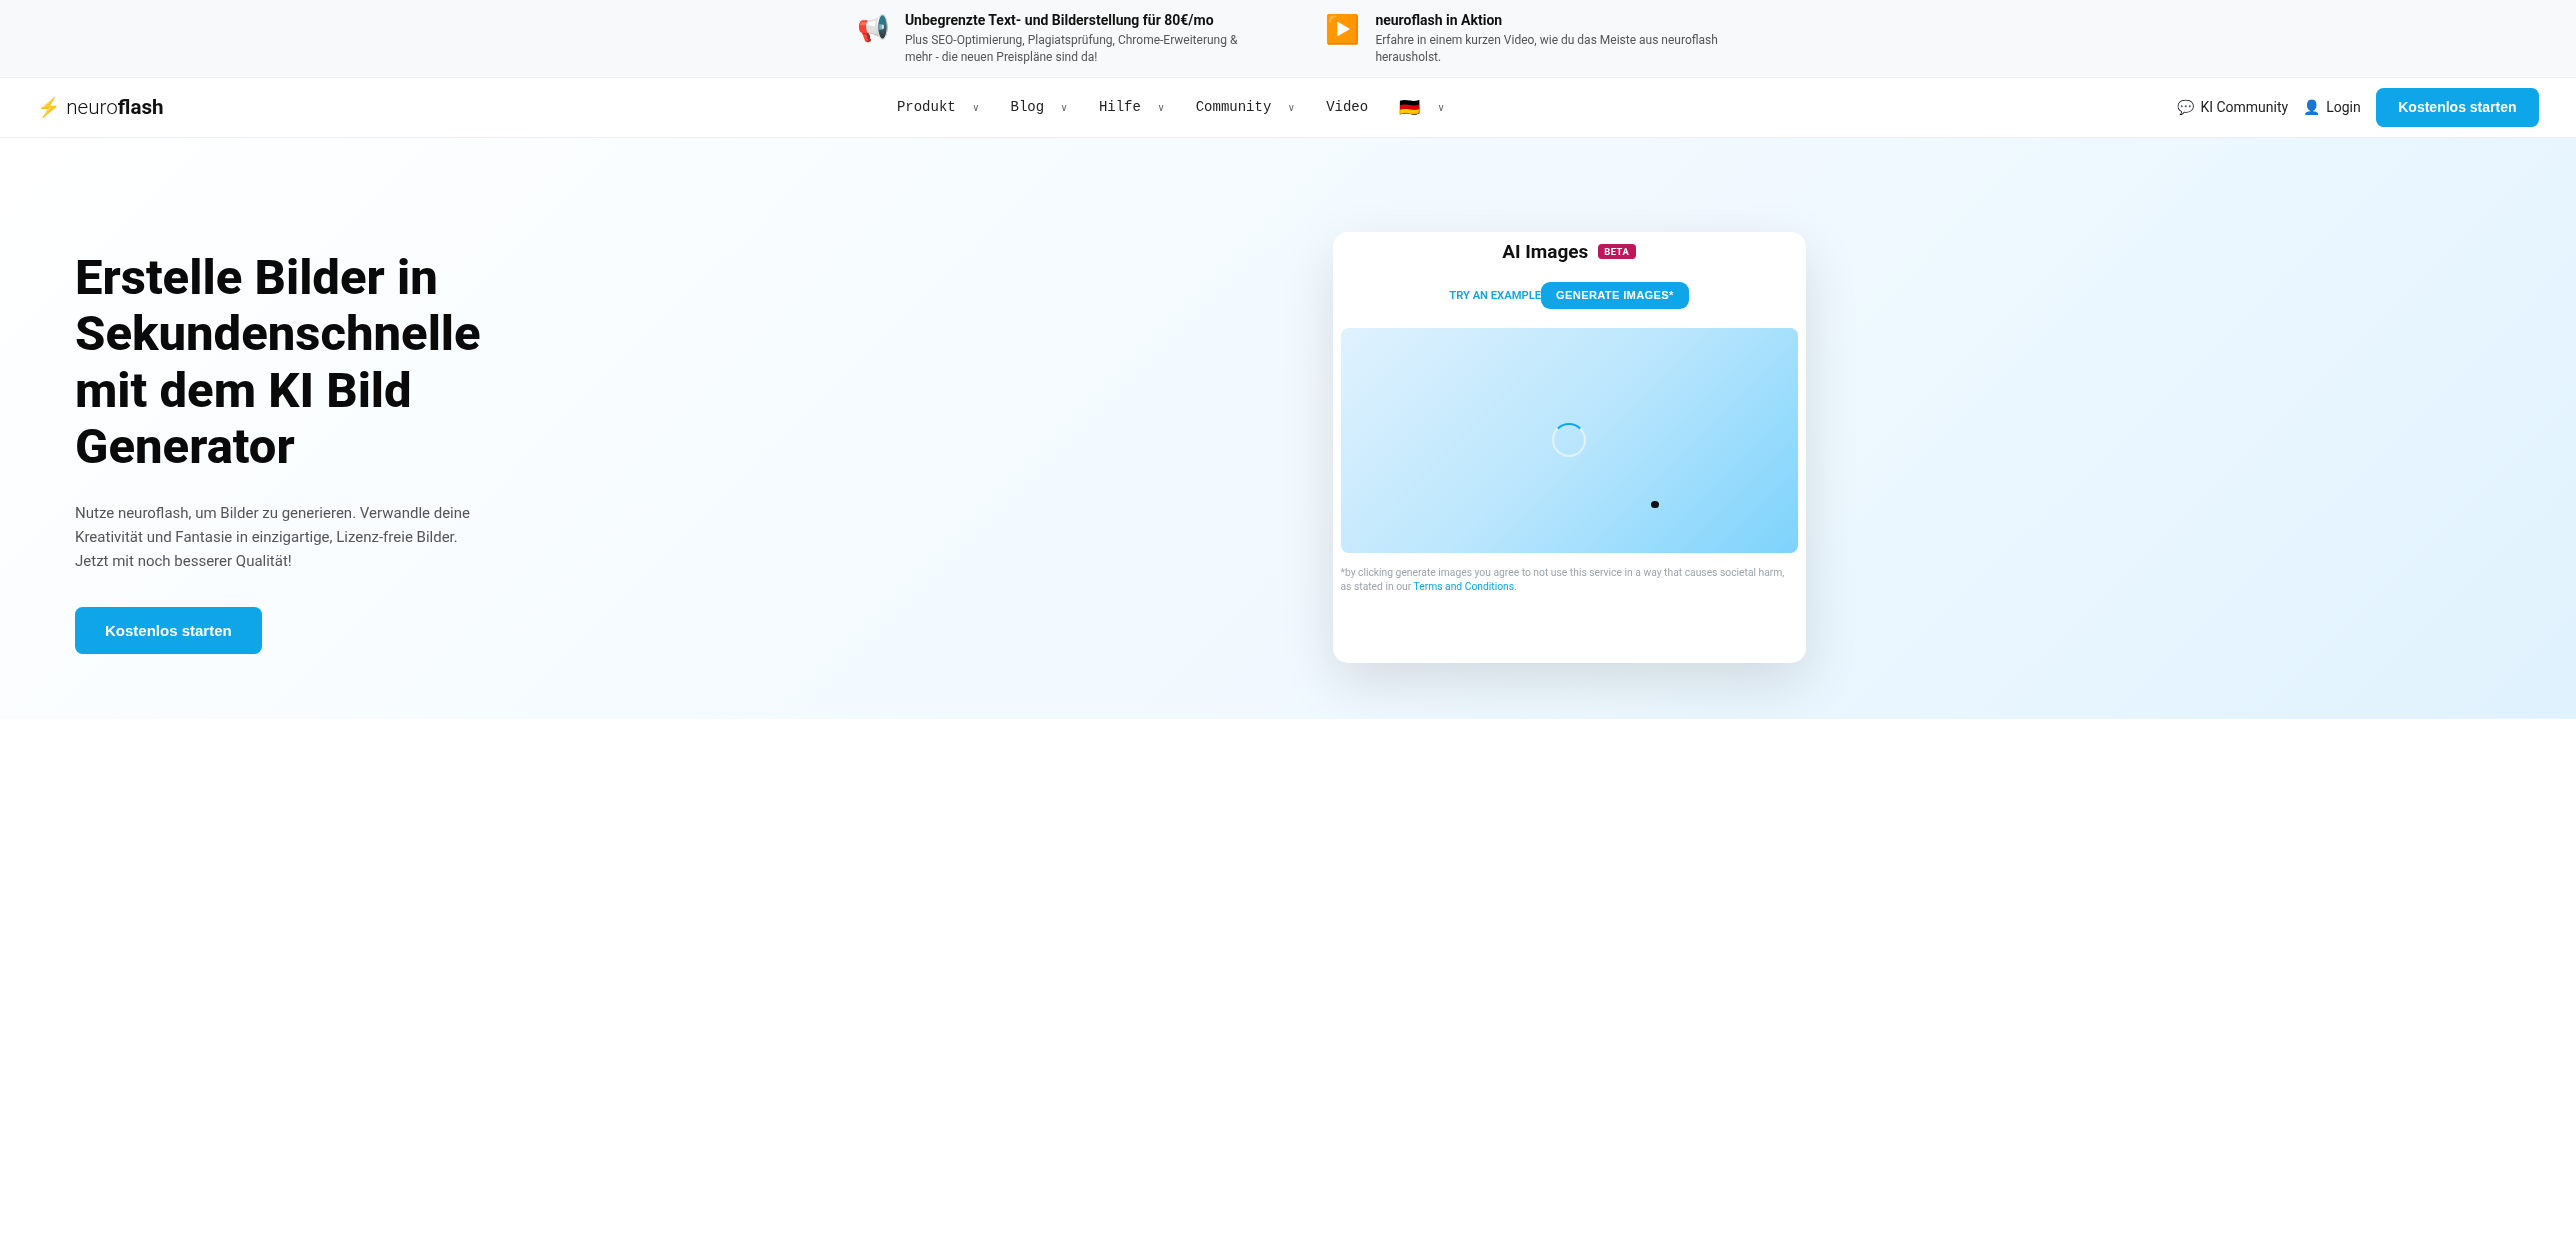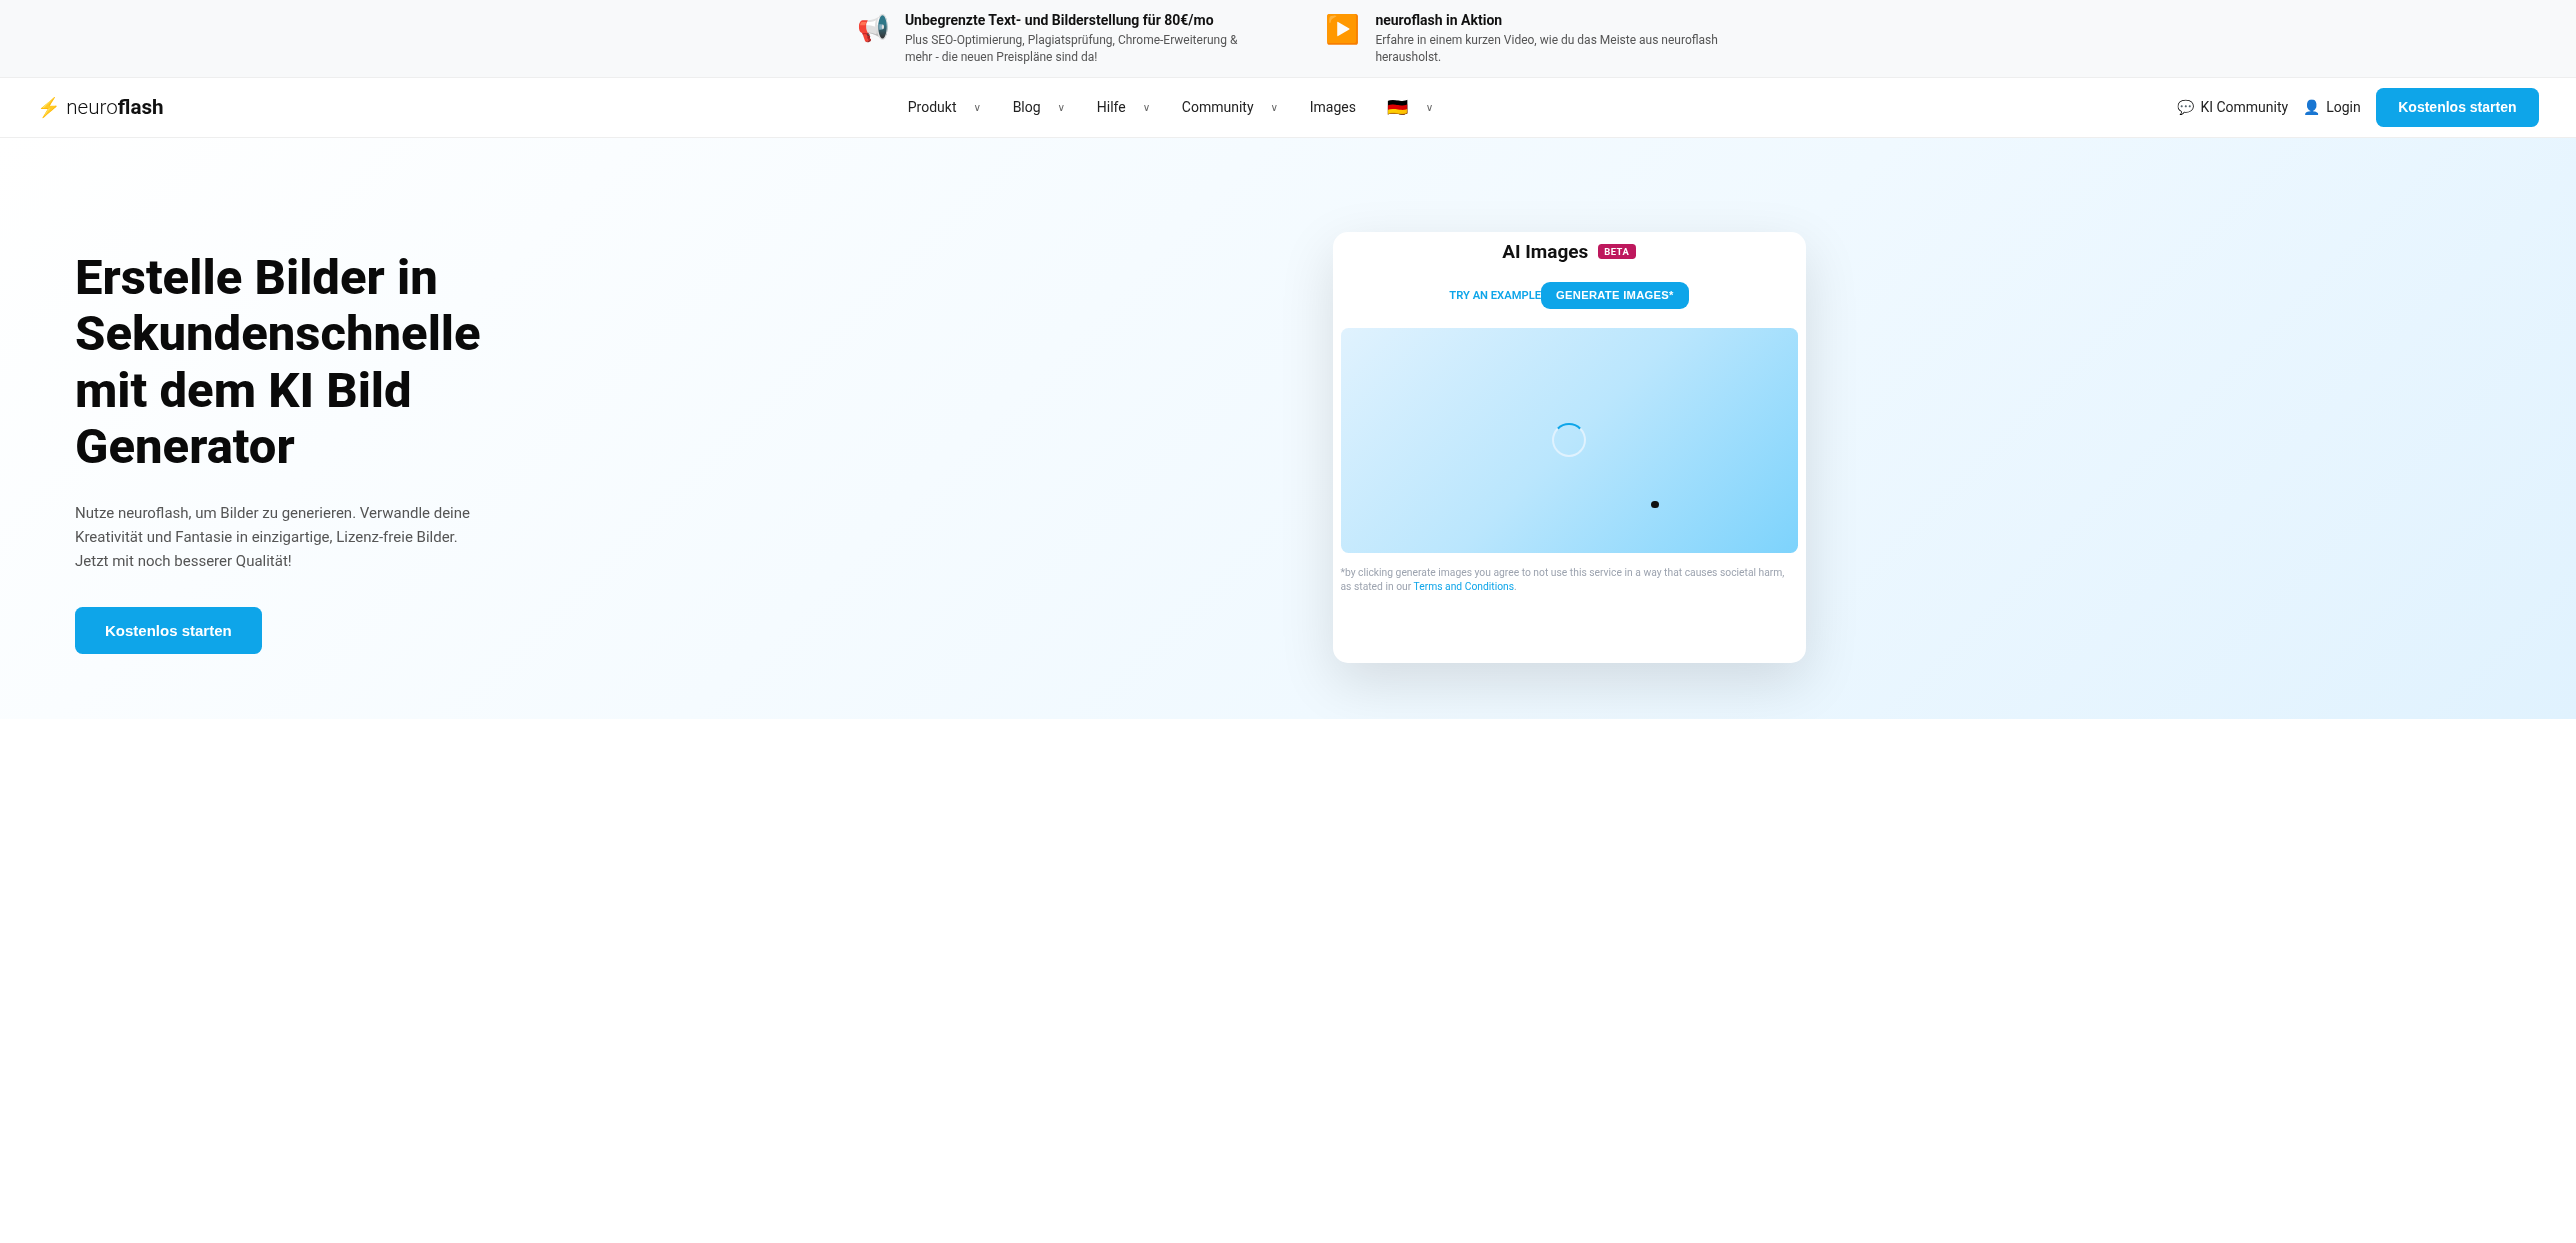--- a/index.html
+++ b/index.html
@@ -76,20 +76,21 @@
     .nav-link {
       display: flex;
       align-items: center;
       gap: 17px;
       padding: 7.5px 13px;
       font-size: 14px;
       color: #222;
       cursor: pointer;
       border-radius: 5.6px;
       transition: background 0.15s;
+      font-family: Liberation Mono, monospace;
     }
     .nav-link .chevron { font-size: 10.3px; color: #666; }
     .flag-icon { font-size: 17px; }
     .nav-right {
       display: flex;
       align-items: center;
       gap: 15px;
     }
     .nav-ki-community {
       display: flex;
@@ -310,21 +311,21 @@
     </div>
     <div class="nav-link">
       <span>Hilfe</span>
       <span class="chevron">∨</span>
     </div>
     <div class="nav-link">
       <span>Community</span>
       <span class="chevron">∨</span>
     </div>
     <div class="nav-link">
-      <span>Images</span>
+      <span>Video</span>
     </div>
     <div class="nav-link">
       <span class="flag-icon">🇩🇪</span>
       <span class="chevron">∨</span>
     </div>
   </div>
 
   <div class="nav-right">
     <div class="nav-ki-community">
       <span>💬</span>

